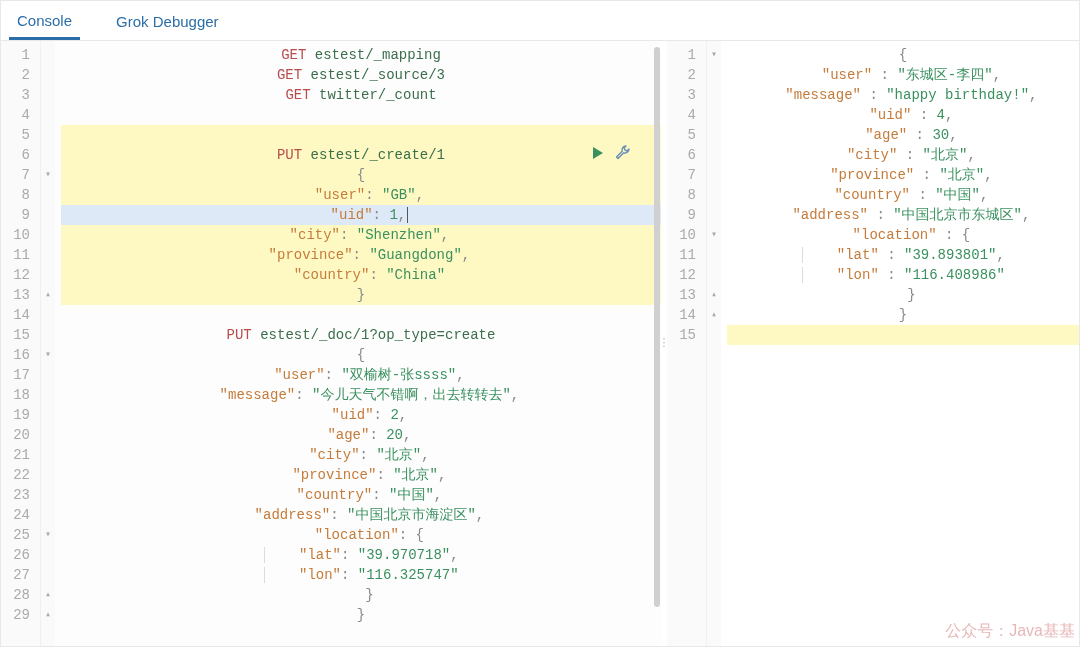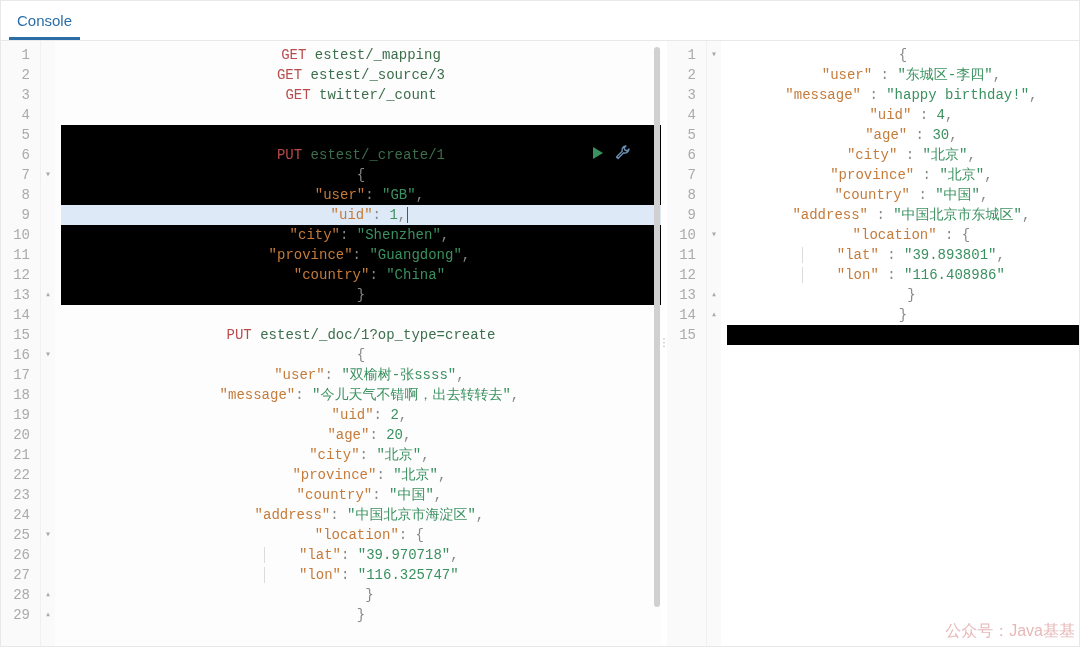--- a/index.html
+++ b/index.html
@@ -93,21 +93,21 @@
   cursor: pointer;
 }
 .code {
   flex: 1;
   padding-top: 4px;
   padding-left: 6px;
   white-space: pre;
   overflow: hidden;
 }
 .code .row { height: 20px; display: block; text-align: center; }
-.row.hl { background: #000000; }
+.row.hl { background: #fef9c3; }
 .row.sel { background: #dde9f7; }
 .cursor-caret {
   border-left: 1px solid #555;
   margin-left: 1px;
 }
 .tok-method { color: #b84b4b; }
 .tok-key    { color: #c57b3a; }
 .tok-str    { color: #3a915f; }
 .tok-num    { color: #3a915f; }
 .tok-punc   { color: #888; }
@@ -145,20 +145,21 @@
   opacity: 0.7;
 }
 </style>
 </head>
 <body>
 
 <div class="container">
 
   <div class="tabbar">
     <div class="tab active">Console</div>
+    <div class="tab">Grok Debugger</div>
   </div>
 
   <div class="panes">
 
     <div class="pane left">
       <div class="editor">
         <div class="gutter" id="gutter-left">
             <div class="ln">1</div>
             <div class="ln">2</div>
             <div class="ln">3</div>

